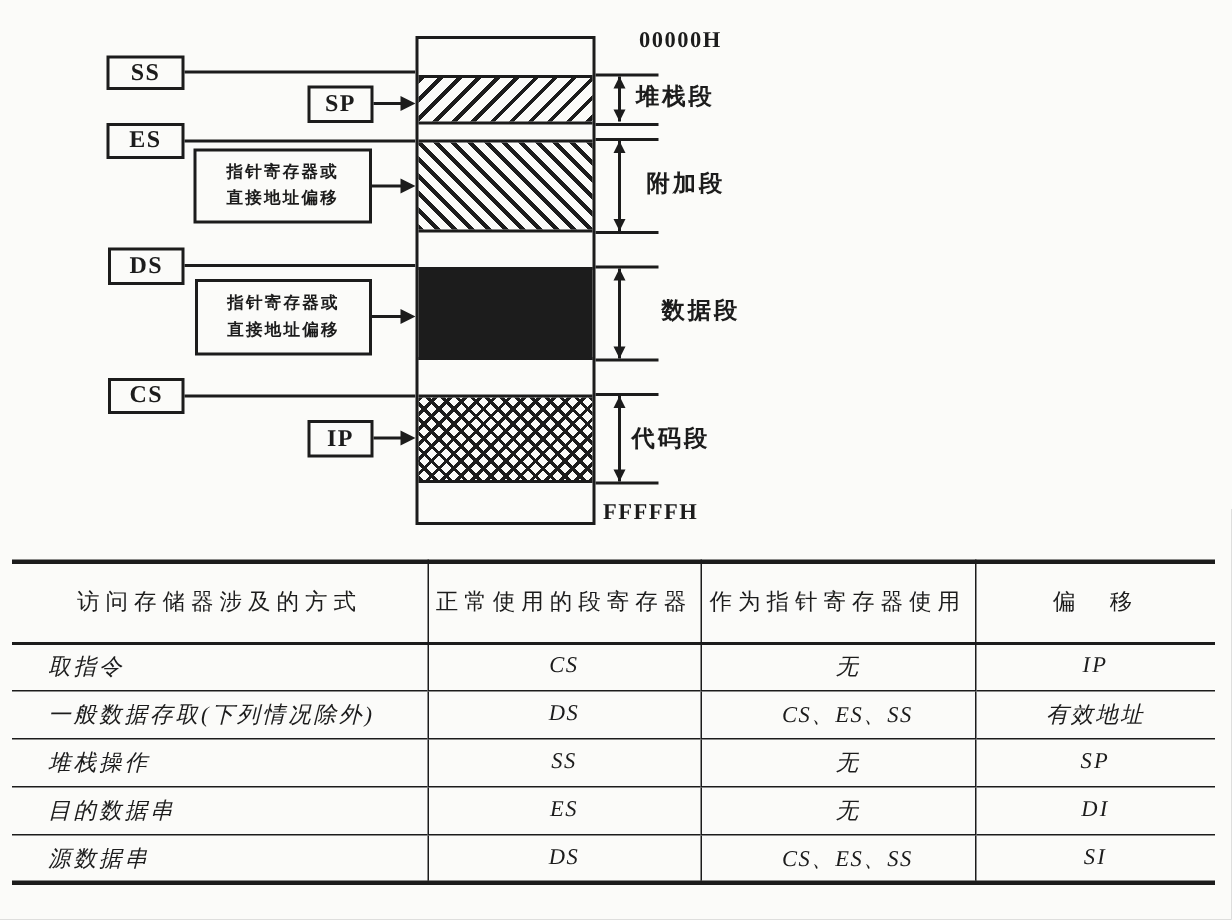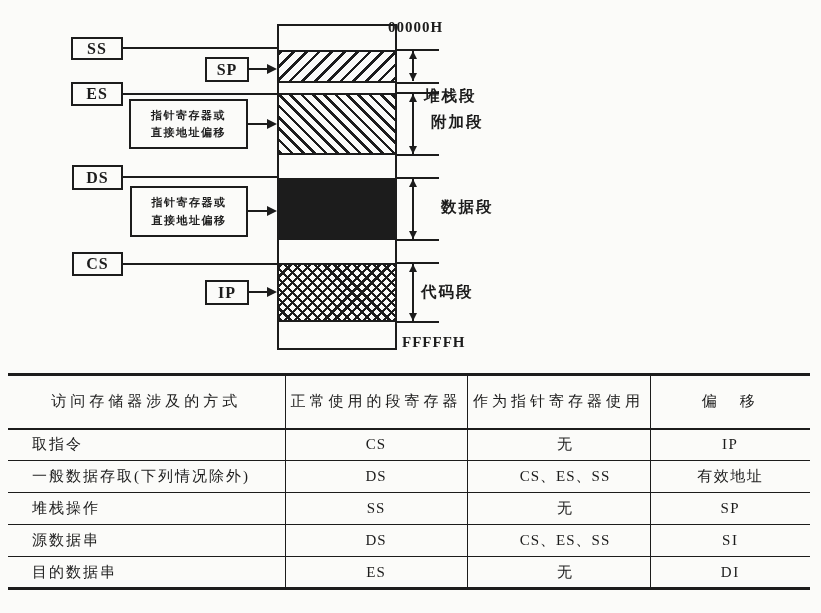--- a/index.html
+++ b/index.html
@@ -32,21 +32,21 @@
   .addr { position:absolute; font-size:15px; font-weight:700; letter-spacing:1px; }
   .seglabel { position:absolute; font-size:15.5px; font-weight:600; letter-spacing:2px; white-space:nowrap; }
 
   
   .memtable { position:absolute; left:8px; top:373px; width:802px; border-collapse:collapse; table-layout:fixed; font-size:15px; }
   .memtable thead tr { height:54px; border-top:3px solid var(--ink); border-bottom:2px solid var(--ink); }
   .memtable tbody tr { height:32px; border-bottom:1.5px solid var(--ink); }
   .memtable tbody tr:last-child { border-bottom:3px solid var(--ink); }
   .memtable th { font-weight:500; letter-spacing:4px; text-align:center; }
   .memtable th + th, .memtable td + td { border-left:1.5px solid var(--ink);text-align:center; }
-  .memtable td { vertical-align:middle; }
+  .memtable td { vertical-align:middle;font-style:italic; }
   .c1 { text-align:left; padding-left:24px; letter-spacing:2px; }
   .c2 { text-align:center; letter-spacing:1px; }
   .c3 { text-align:left; padding-left:13px; letter-spacing:1px; }
   .c4 { text-align:center; letter-spacing:1.5px; }
 </style>
 </head>
 <body>
 
 <div class="page">
 
@@ -102,23 +102,23 @@
     <div class="tri-down" style="left:409px; top:146px;"></div>
 
     <div class="vline" style="left:412px; top:179px; height:60px;"></div>
     <div class="tri-up" style="left:409px; top:179px;"></div>
     <div class="tri-down" style="left:409px; top:231px;"></div>
 
     <div class="vline" style="left:412px; top:264px; height:57px;"></div>
     <div class="tri-up" style="left:409px; top:264px;"></div>
     <div class="tri-down" style="left:409px; top:313px;"></div>
 
-    <span class="addr" style="left:388px; top:19px;">00000H</span>
+    <span class="addr" style="left:426px; top:19px;">00000H</span>
     <span class="addr" style="left:402px; top:334px;">FFFFFH</span>
-    <span class="seglabel" style="left:424px; top:54px;margin-top:32px;">堆栈段</span>
+    <span class="seglabel" style="left:424px; top:54px;">堆栈段</span>
     <span class="seglabel" style="left:431px; top:112px;">附加段</span>
     <span class="seglabel" style="left:441px; top:197px;">数据段</span>
     <span class="seglabel" style="left:421px; top:282px;">代码段</span>
   </div>
 
   <table class="memtable">
     <colgroup>
       <col style="width:277px">
         <col style="width:182px">
         <col style="width:183px">
@@ -145,27 +145,27 @@
         <td class="c3">CS、ES、SS</td>
         <td class="c4">有效地址</td>
       </tr>
       <tr>
         <td class="c1">堆栈操作</td>
         <td class="c2">SS</td>
         <td class="c3">无</td>
         <td class="c4">SP</td>
       </tr>
       <tr>
+        <td class="c1">目的数据串</td>
+        <td class="c2">ES</td>
+        <td class="c3">无</td>
+        <td class="c4">DI</td>
+      </tr>
+      <tr>
         <td class="c1">源数据串</td>
         <td class="c2">DS</td>
         <td class="c3">CS、ES、SS</td>
         <td class="c4">SI</td>
-      </tr>
-      <tr>
-        <td class="c1">目的数据串</td>
-        <td class="c2">ES</td>
-        <td class="c3">无</td>
-        <td class="c4">DI</td>
       </tr>
     </tbody>
   </table>
 
 </div>
 
 </body></html>

